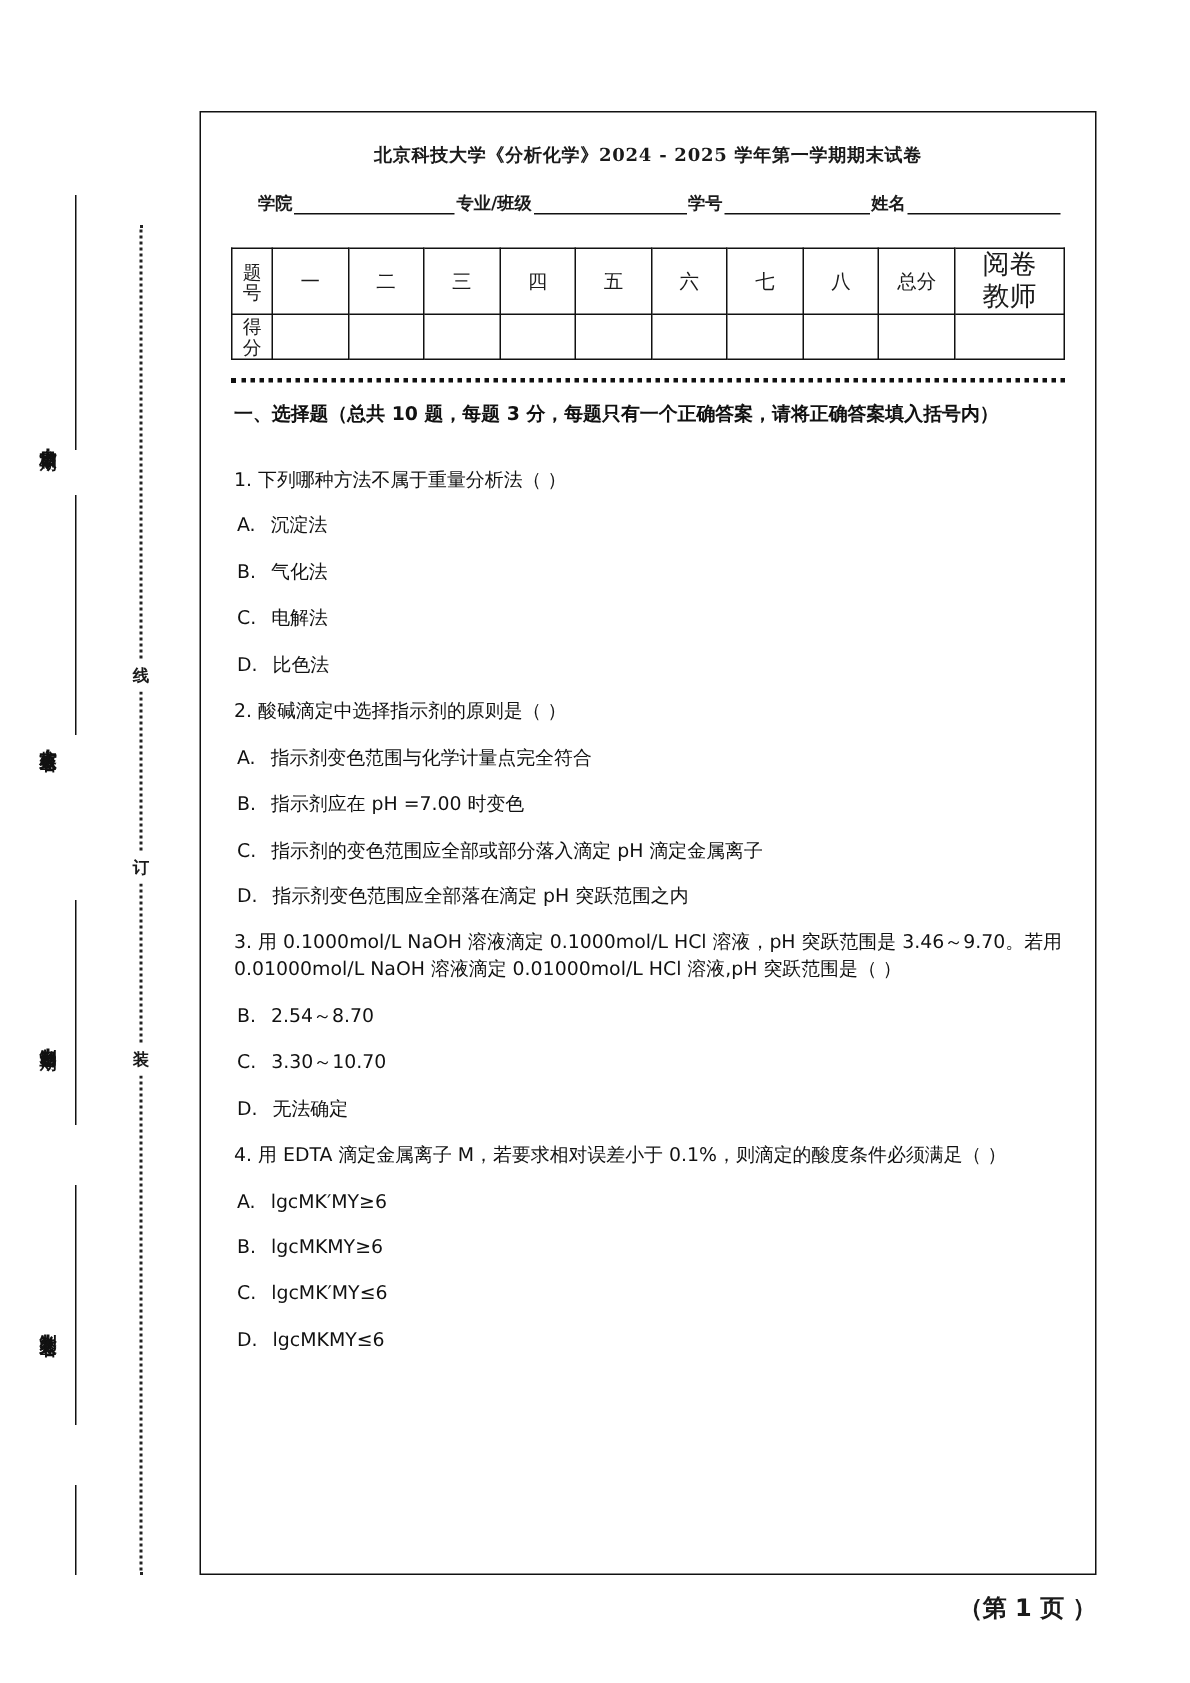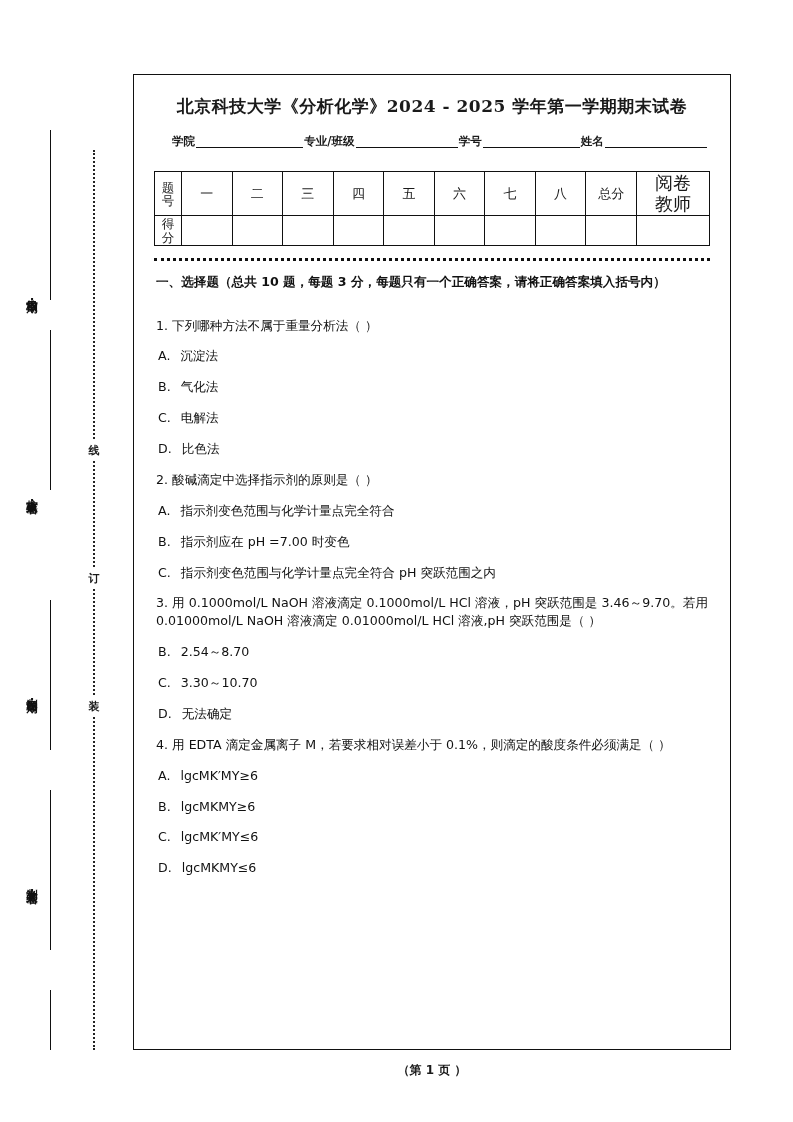--- a/index.html
+++ b/index.html
@@ -74,32 +74,32 @@
     border: 1px solid #111;
     box-sizing: border-box;
     background: #fff;
   }
   .paper-inner {
     padding: 14px 16px 0 16px;
   }
 
   .exam-title {
     text-align: center;
-    font-size: 17px;
+    font-size: 12px;
     font-weight: bold;
     font-family: "DejaVu Serif", "Liberation Serif", serif;
     letter-spacing: 0.5px;
     white-space: nowrap;
     margin: 6px 0 2px 0;
   }
 
   
   .id-row {
     display: flex;
-    align-items: flex-start;
+    align-items: center;
     font-size: 11.5px;
     font-weight: bold;
     margin: 16px 0 0 0;
     padding: 0 6px 0 22px;
     font-family: "DejaVu Sans", "Liberation Sans", sans-serif;
   }
   .id-row .lbl { white-space: nowrap; }
   .id-row .blank {
     border-bottom: 1px solid #111;
     flex: 1 1 auto;
@@ -166,22 +166,22 @@
     margin: 0 0 13px 0;
     padding-left: 2px;
   }
   .opt .k { margin-right: 6px; }
 
   .footer {
     position: absolute;
     left: 133px;
     top: 1062px;
     width: 598px;
-    text-align: center;
-    font-size: 12px;
+    text-align: right;
+    font-size: 16px;
     font-weight: bold;
     font-family: "DejaVu Sans", "Liberation Sans", sans-serif;
   }
 </style>
 </head>
 <body>
 
 <div class="margin-col">
   <div class="vrule" style="top:130px;height:170px;"></div>
   <div class="vrule" style="top:330px;height:160px;"></div>
@@ -300,21 +300,25 @@
       <div class="opt">
         <span class="k">A.</span>
         <span>指示剂变色范围与化学计量点完全符合</span>
       </div>
       <div class="opt">
         <span class="k">B.</span>
         <span>指示剂应在 pH =7.00 时变色</span>
       </div>
       <div class="opt">
         <span class="k">C.</span>
-        <span>指示剂变色范围与化学计量点完全符合 pH 突跃范围之内</span>
+        <span>指示剂的变色范围应全部或部分落入滴定 pH 滴定金属离子</span>
+      </div>
+      <div class="opt">
+        <span class="k">D.</span>
+        <span>指示剂变色范围应全部落在滴定 pH 突跃范围之内</span>
       </div>
 
       <div class="q">
         <span class="k">3.</span>
         <span>用 0.1000mol/L NaOH 溶液滴定 0.1000mol/L HCl 溶液，pH 突跃范围是 3.46～9.70。若用 0.01000mol/L NaOH 溶液滴定 0.01000mol/L HCl 溶液,pH 突跃范围是（  ）</span>
       </div>
       <div class="opt">
         <span class="k">B.</span>
         <span>2.54～8.70</span>
       </div>

